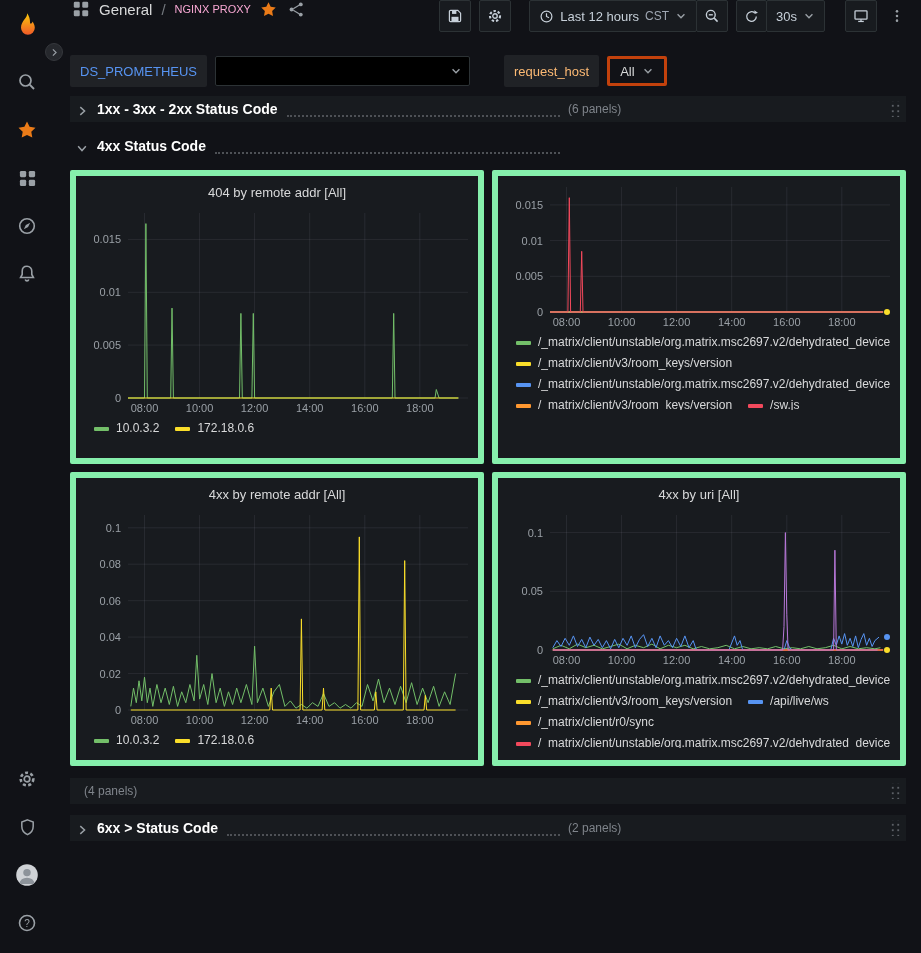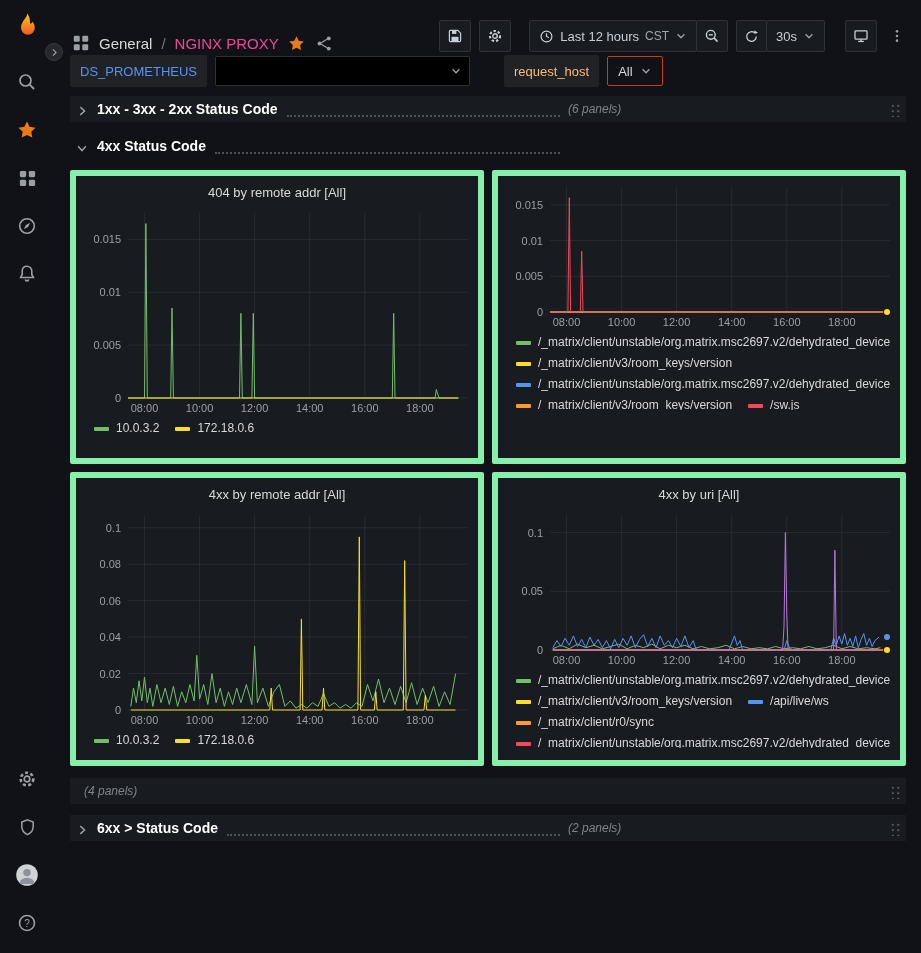--- a/index.html
+++ b/index.html
@@ -14,26 +14,26 @@
   .side-item{width:54px;height:48px;display:flex;align-items:center;justify-content:center;
     color:#9aa0a6;cursor:pointer}
   .side-item.active{color:#eb7b18}
   .side-bottom{margin-top:auto;display:flex;flex-direction:column;align-items:center}
   .sidebar-expand{position:absolute;left:45px;top:43px;width:18px;height:18px;border-radius:50%;
     background:#26282d;border:1px solid #35373c;color:#9aa0a6;display:flex;align-items:center;
     justify-content:center;cursor:pointer;z-index:5;padding:0}
 
   
   .main{flex:1;display:flex;flex-direction:column;overflow:hidden}
-  .navbar{height:52px;display:flex;align-items:flex-end;padding:0 12px 0 18px;gap:16px}
+  .navbar{height:52px;display:flex;align-items:flex-start;padding:0 12px 0 18px;gap:16px}
   .crumb{display:flex;align-items:center;gap:9px}
   .crumb .apps{color:#9aa0a6;display:flex}
   .crumb-section{font-size:15px;color:#d8d9da;cursor:pointer}
   .crumb-sep{font-size:15px;color:#75797f}
-  .crumb-title{font-size:15px;color:#ec4899;font-weight:500;cursor:pointer}
+  .crumb-title{font-size:11px;color:#f9a8d4;font-weight:500;cursor:pointer}
   .fav-star{color:#eb7b18;display:flex;cursor:pointer}
   .share{color:#9aa0a6;display:flex;cursor:pointer;margin-left:2px}
 
   .nav-actions{margin-left:auto;display:flex;align-items:center;gap:8px}
   .btn{height:32px;display:inline-flex;align-items:center;gap:6px;padding:0 9px;
     background:#181b1f;border:1px solid #2c3235;border-radius:2px;color:#c7d0d9;
     font-family:inherit;font-size:13px;cursor:pointer}
   .icon-btn{padding:0 7px}
   .btn-group{display:flex}
   .btn-group .btn+.btn{margin-left:-1px}
@@ -44,31 +44,31 @@
 
   
   .subnav{height:38px;display:flex;align-items:center;gap:8px;padding:0 16px}
   .chip{height:30px;display:inline-flex;align-items:center;padding:16px 10px;background:#202226;
     border-radius:2px;font-size:13px;cursor:pointer}
   .chip.ds{color:#5794f2;font-weight:500}
   .select-black{width:255px;height:30px;background:#000;border:1px solid #2c3235;border-radius:2px;
     display:flex;align-items:center;justify-content:flex-end;padding-right:7px;cursor:pointer;margin-right:18px}
   .chip.hostlabel{color:#fdba74;margin-left:8px}
   .select-all{height:30px;display:inline-flex;align-items:center;gap:7px;padding:0 10px;
-    background:#111217;border:1px solid #c2410c;border-radius:2px;color:#d8d9da;cursor:pointer}
+    background:#111217;border:3px solid #c2410c;border-radius:2px;color:#d8d9da;cursor:pointer}
 
   
   .content{flex:1;padding:6px 15px 0 16px;overflow:hidden}
   .row{height:26px;display:flex;align-items:center;padding:0 6px;margin-bottom:11px;cursor:pointer}
   .row.collapsed{background:#181b1f}
   .row-left{display:flex;align-items:flex-end;gap:9px;width:484px}
   .chev{color:#9aa0a6;display:flex;flex:0 0 auto}
   .row-title{font-size:14px;font-weight:700;color:#fff;white-space:nowrap}
   .row-dots{flex:1;height:9px;border-bottom:2px dotted #4e5156}
-  .row-count{font-style:italic;color:#7f848b;font-size:12px;margin-left:8px;white-space:nowrap}
+  .row-count{color:#7f848b;font-size:12px;margin-left:8px;white-space:nowrap}
   .row-handle{margin-left:auto;width:11px;height:16px;cursor:grab;
     background-image:radial-gradient(circle,#5c6066 1.1px,transparent 1.3px);
     background-size:5.5px 5.5px;background-position:1px 2px;background-repeat:repeat}
 
   .panel-grid{display:grid;grid-template-columns:1fr 1fr;gap:8px;margin:2px 0 12px}
   .panel{height:294px;background:#181b1f;border:6px solid #86efac;border-radius:2px;
     padding:4px 8px 8px;overflow:hidden}
   .panel-title{height:26px;line-height:26px;text-align:center;font-size:13px;font-weight:500;
     color:#d8d9da;cursor:pointer;white-space:nowrap}
   .chart{display:block}

